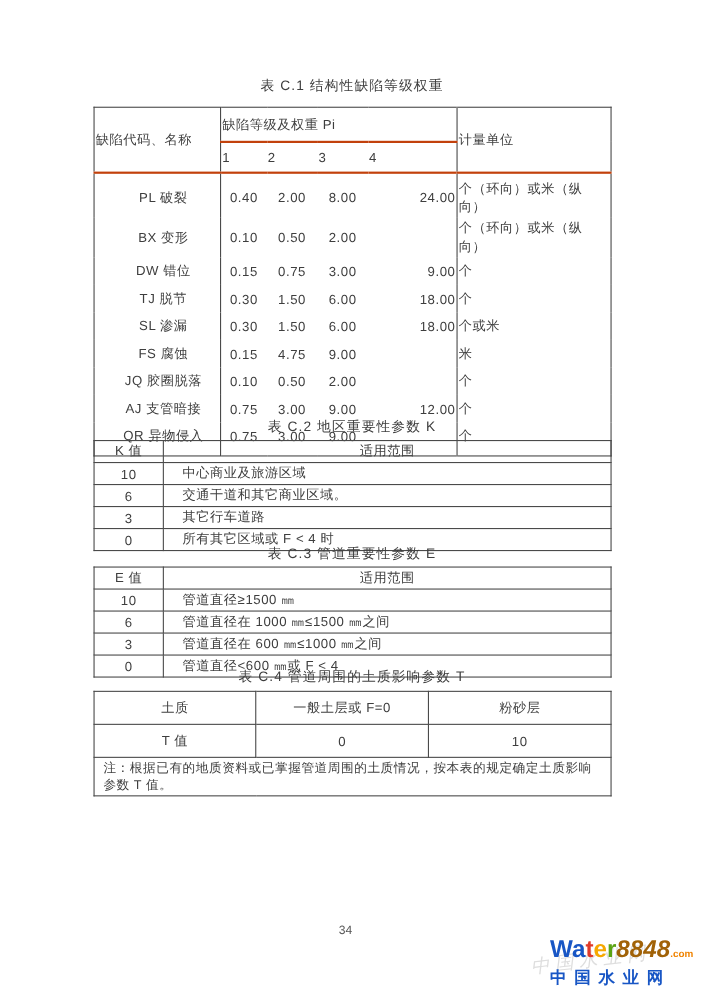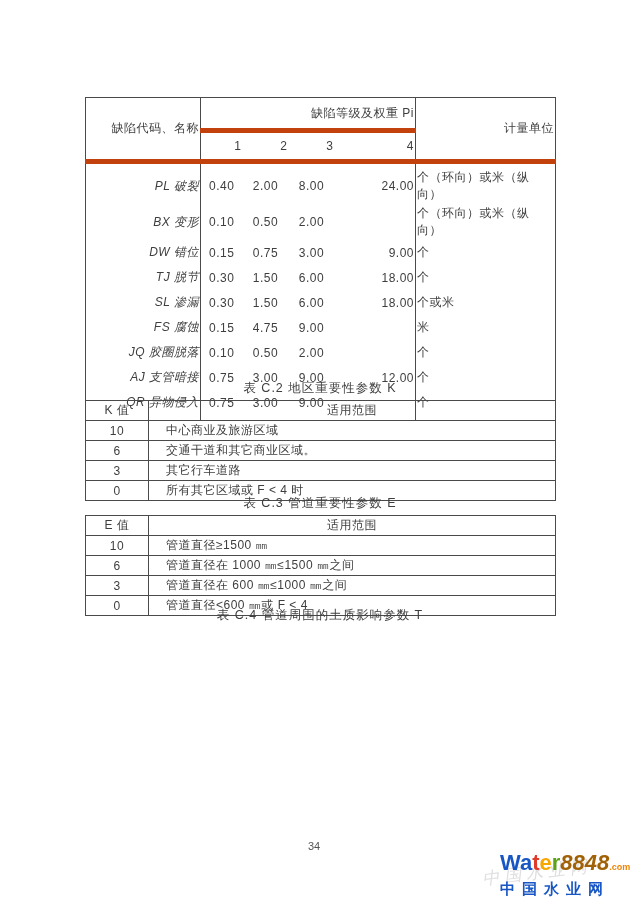--- a/index.html
+++ b/index.html
@@ -14,29 +14,29 @@
   }
   table.t {
     position:absolute; left:85px; width:470px;
     border-collapse:collapse; table-layout:fixed;
     font-size:12px; color:#3e3e3e;
   }
   table.t td { overflow:hidden; letter-spacing:0.5px; }
 
   
   .t1 { border:1.5px solid #4a4a4a; }
-  .t1 thead td { border-bottom:5px solid #c2410c; text-align:right; }
+  .t1 thead td { border-bottom:2px solid #c2410c; text-align:left; }
   .t1 .hrow1 td { height:28px; }
   .t1 .hrow2 td { height:24px; }
   .t1 .v-r { border-right:1px solid #4a4a4a; }
   .t1 .v-l { border-left:1px solid #4a4a4a; }
   .t1 tbody td { height:23px; }
   .t1 tbody tr:first-child td { padding-top:5px; }
   .t1 tbody tr:last-child td { padding-bottom:6px; }
-  .t1 td.code { text-align:right; padding-left:12px;font-style:italic; }
+  .t1 td.code { text-align:center; padding-left:12px; }
   .t1 td.num  { text-align:center; }
   .t1 td.n4   { text-align:right; padding-left:10px; }
   .t1 td.unit { text-align:left; }
 
   
   .t2 { border:1.5px solid #4a4a4a; }
   .t2 td { border:1px solid #4a4a4a; height:17px; }
   .t2 td.c { text-align:center; }
   .t2 td.l { text-align:left; padding-left:17px; }
 
@@ -67,20 +67,21 @@
   .logo .subtitle {
     position:relative; z-index:1; font-size:15px; font-weight:bold;
     color:#1856c5; letter-spacing:7px; white-space:nowrap; margin-top:1px;
   }
 </style>
 </head>
 <body>
 
 <div class="page">
 
+  <div class="tbl-title" style="top:70px">表 C.1 结构性缺陷等级权重</div>
 
   <table class="t t1" style="top:97px">
     <colgroup>
       <col style="width:115px">
         <col style="width:42px">
         <col style="width:46px">
         <col style="width:46px">
         <col style="width:81px">
         <col style="width:140px">
     </colgroup>
@@ -230,20 +231,42 @@
     </tr>
     <tr>
       <td class="c">0</td>
       <td class="l">管道直径&lt;600 ㎜或 F &lt; 4</td>
     </tr>
   </tbody>
     </table>
 
   <div class="tbl-title" style="top:607px">表 C.4 管道周围的土质影响参数 T</div>
 
+  <table class="t t4" style="top:628px">
+    <colgroup>
+        <col style="width:147px">
+        <col style="width:157px">
+        <col style="width:166px">
+      </colgroup>
+    <tbody>
+        <tr>
+      <td>土质</td>
+      <td>一般土层或 F=0</td>
+      <td>粉砂层</td>
+    </tr>
+    <tr>
+      <td>T 值</td>
+      <td>0</td>
+      <td>10</td>
+    </tr>
+    <tr>
+      <td colspan="3" class="note">注：根据已有的地质资料或已掌握管道周围的土质情况，按本表的规定确定土质影响参数 T 值。</td>
+    </tr>
+  </tbody>
+    </table>
 
   <div class="page-number">34</div>
 
   <div class="logo">
     <div class="faint">中国水业网</div>
     <div class="brand">
       <span style="color: rgb(24, 86, 197);">Wa</span><span style="color: rgb(224, 58, 42);">t</span><span style="color: rgb(246, 168, 0);">e</span><span style="color: rgb(91, 164, 20);">r</span><span class="num" style="color: #a16207;">8848</span><span class="dotcom">.com</span>
     </div>
     <div class="subtitle">中国水业网</div>
   </div>

